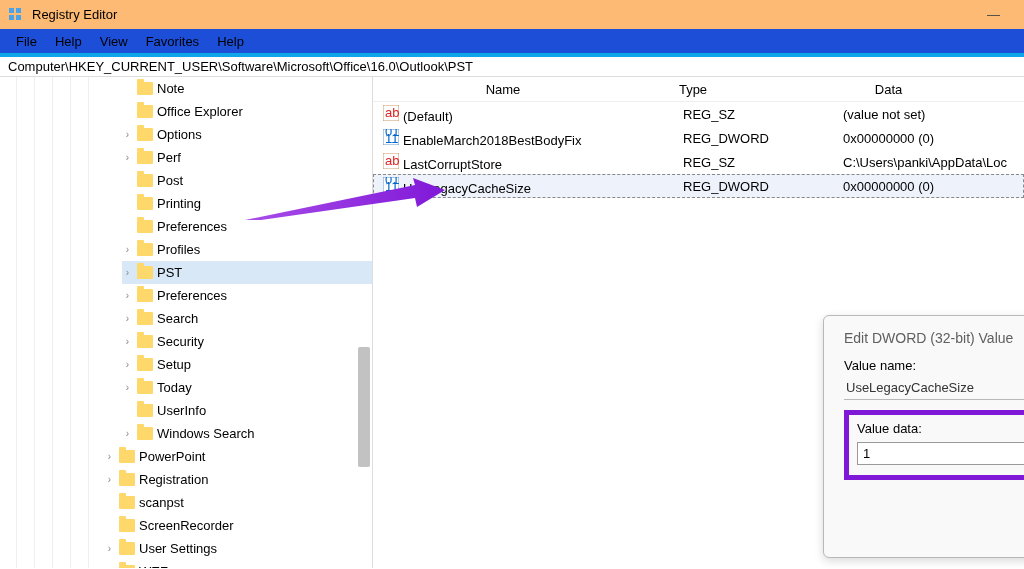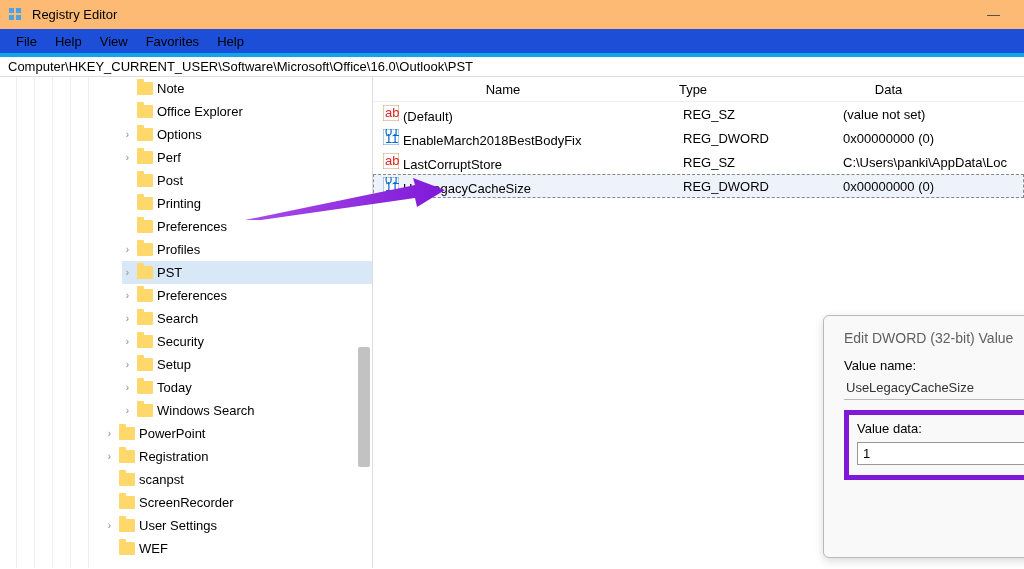--- a/index.html
+++ b/index.html
@@ -156,20 +156,25 @@
           <span class="chev">›</span>
           <span class="folder"></span>
           <span>Setup</span>
         </li>
         <li>
           <span class="chev">›</span>
           <span class="folder"></span>
           <span>Today</span>
         </li>
         <li>
+          <span class="chev"></span>
+          <span class="folder"></span>
+          <span>UserInfo</span>
+        </li>
+        <li>
           <span class="chev">›</span>
           <span class="folder"></span>
           <span>Windows Search</span>
         </li>
       </ul>
     <ul class="tree" id="tree2" style="padding-left:82px;">
         <li>
           <span class="chev">›</span>
           <span class="folder"></span>
           <span>PowerPoint</span>

